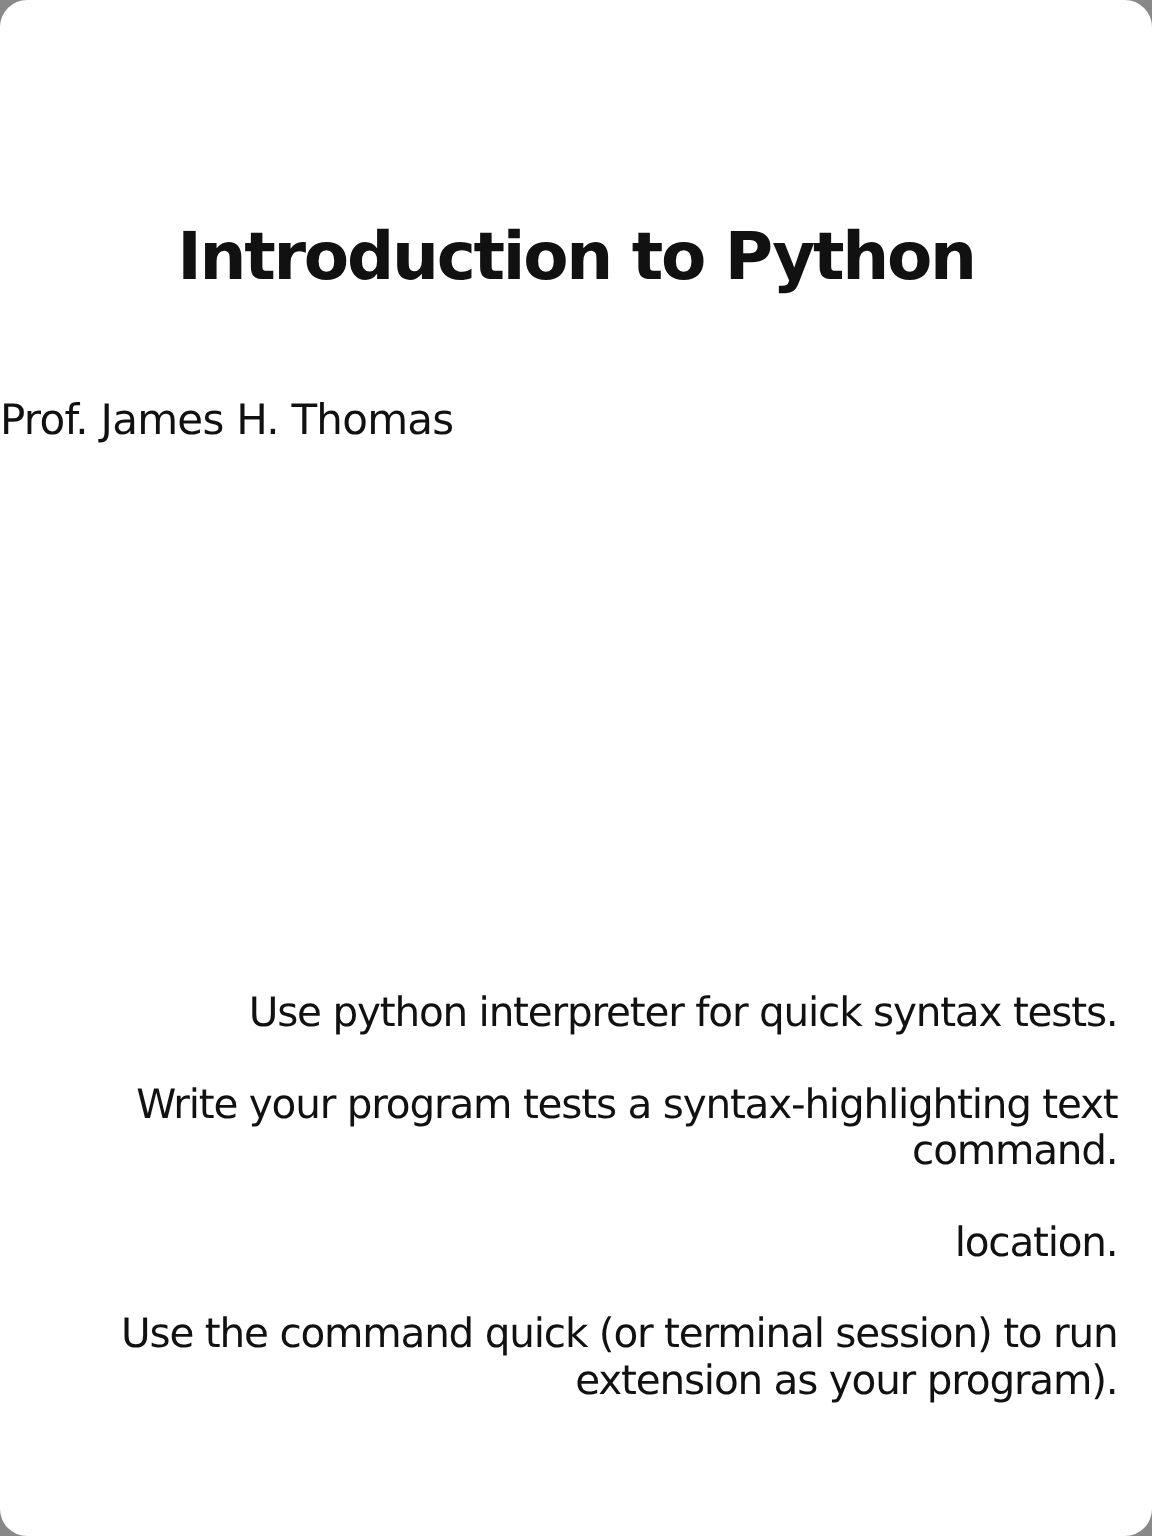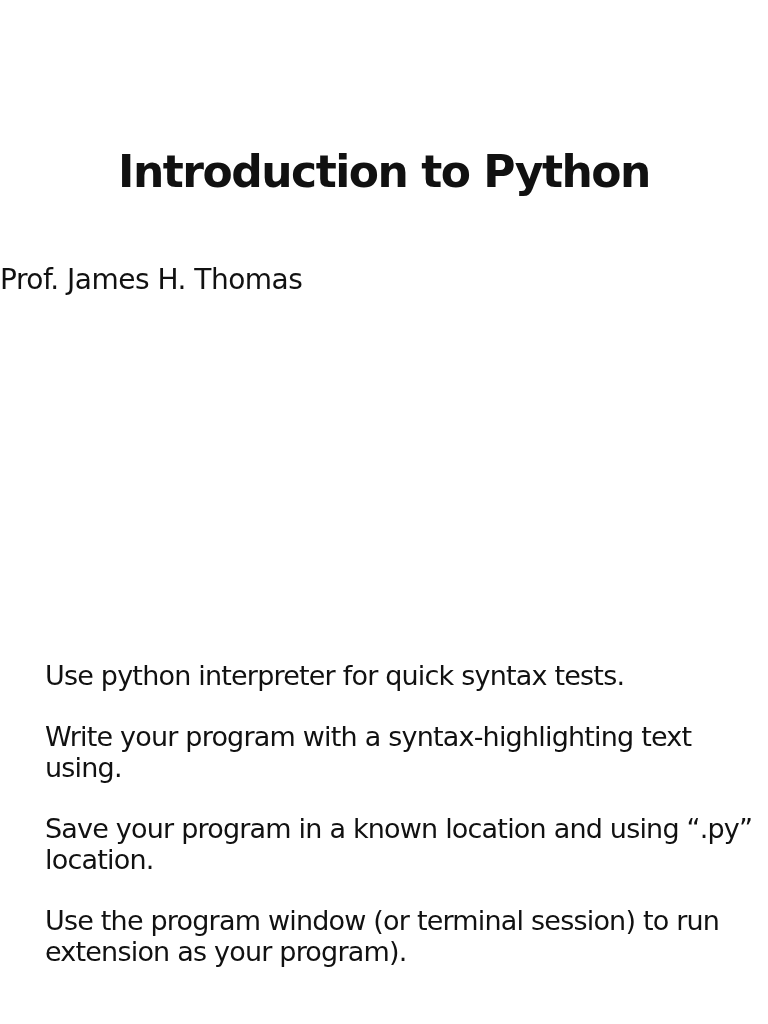--- a/index.html
+++ b/index.html
@@ -10,20 +10,21 @@
   body{background:#888;}
   .page{
     position:relative;
     width:768px;
     height:1024px;
     margin:0 auto;
     background:var(--background,#ffffff);
     color:var(--text-color,#111111);
     font-family:"DejaVu Sans", sans-serif;
     overflow:hidden;
+    border-radius:18px;
   }
   .slide-title{
     position:absolute;
     top:146px;
     left:0;
     width:768px;
     text-align:center;
     font-size:44px;
     font-weight:bold;
     letter-spacing:-1.5px;
@@ -45,20 +46,21 @@
     position:absolute;
     top:660px;
     left:45px;
     width:700px;
     font-size:27px;
     letter-spacing:-0.8px;
   }
   .slide-body p{
     margin:0 0 30px 0;
     padding:0;
+    text-align:right;
   }
   .line{
     display:block;
     line-height:31px;
     white-space:nowrap;
   }
 </style>
 </head>
 <body>
 
@@ -68,28 +70,27 @@
 
   <div class="slide-subtitle">Prof. James H. Thomas</div>
 
   <div class="slide-body">
 
     <p>
       <span class="line">Use python interpreter for quick syntax tests.</span>
     </p>
 
     <p>
-      <span class="line">Write your program with a syntax-highlighting text</span>
-      <span class="line">using.</span>
+      <span class="line">Write your program tests a syntax-highlighting text</span>
+      <span class="line">command.</span>
     </p>
 
     <p>
-      <span class="line">Save your program in a known location and using “.py”</span>
       <span class="line">location.</span>
     </p>
 
     <p>
-      <span class="line">Use the program window (or terminal session) to run</span>
+      <span class="line">Use the command quick (or terminal session) to run</span>
       <span class="line">extension as your program).</span>
     </p>
 
   </div>
 </div>
 
 </body></html>

